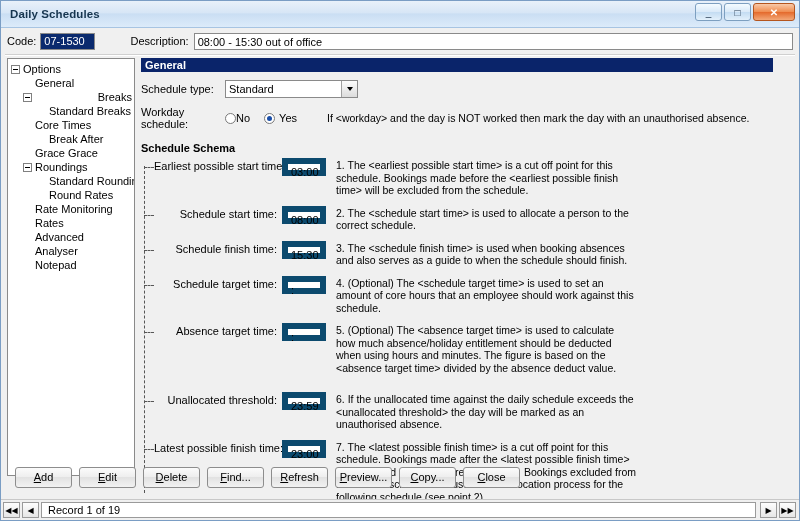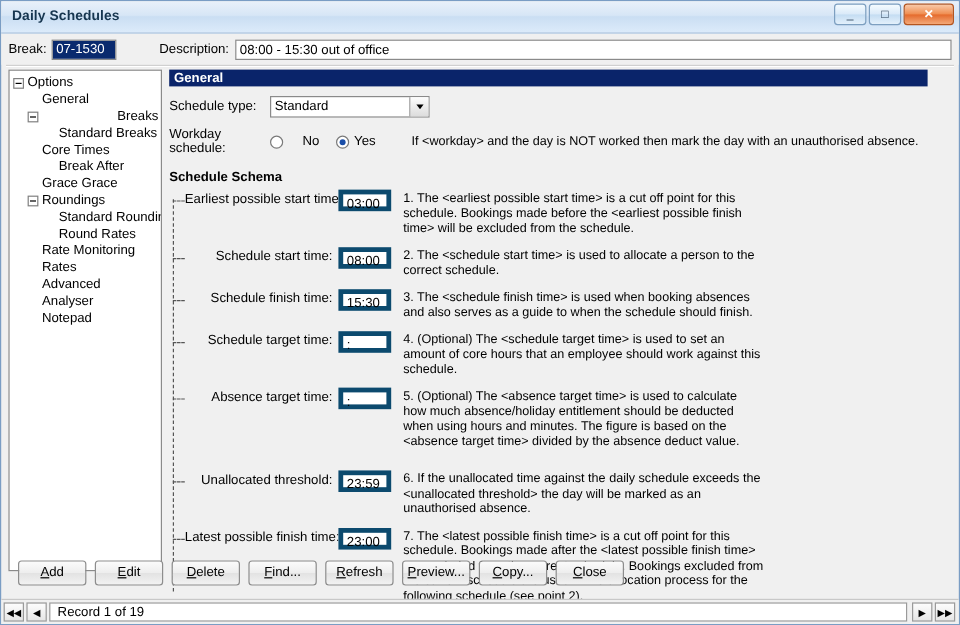--- a/index.html
+++ b/index.html
@@ -267,21 +267,21 @@
     text-align: right;
     font-size: 11px;
     padding-top: 2px;
     padding-right: 5px;
     flex: none;
     white-space: nowrap;
   }
   .time-box {
     width: 44px;
     height: 18px;
-    border: 4px solid #0c4a6e;
+    border: 6px solid #0c4a6e;
     background: #ffffff;
     font-size: 11px;
     line-height: 17px;
     padding-left: 3px;
     box-sizing: border-box;
     flex: none;
   }
   .desc {
     font-size: 10.5px;
     line-height: 12.5px;
@@ -365,21 +365,21 @@
   <div class="titlebar">
     <span class="title-text">Daily Schedules</span>
     <div class="win-buttons">
       <div class="win-btn">_</div>
       <div class="win-btn">□</div>
       <div class="win-btn close">✕</div>
     </div>
   </div>
 
   <div class="topbar">
-    <span class="lbl">Break:</span>
+    <span class="lbl">Code:</span>
     <div class="field" id="code-field">
       <span class="sel">07-1530</span>
     </div>
     <span class="lbl" style="margin-left:36px;">Description:</span>
     <div class="field" id="desc-field">08:00 - 15:30 out of office</div>
   </div>
   <div class="sep-line"></div>
 
   <div class="body-area">
 
@@ -457,21 +457,21 @@
           <span class="val">Standard</span>
           <span class="arrow">
               <i></i>
             </span>
         </div>
       </div>
 
       <div class="row">
         <span class="row-label" style="width:84px;">Workday schedule:</span>
         <span class="radio"></span>
-        <span style="margin-left:16px;">No</span>
+        <span style="margin-left:0;">No</span>
         <span class="radio on" style="margin-left:14px;"></span>
         <span style="margin-left:4px;">Yes</span>
         <span style="margin-left:30px;font-size:10.5px;">If &lt;workday&gt; and the day is NOT worked then mark the day with an unauthorised absence.</span>
       </div>
 
       <div class="schema-title">Schedule Schema</div>
 
       <div class="schema">
         <div class="vline"></div>
         <div id="schema-rows">

